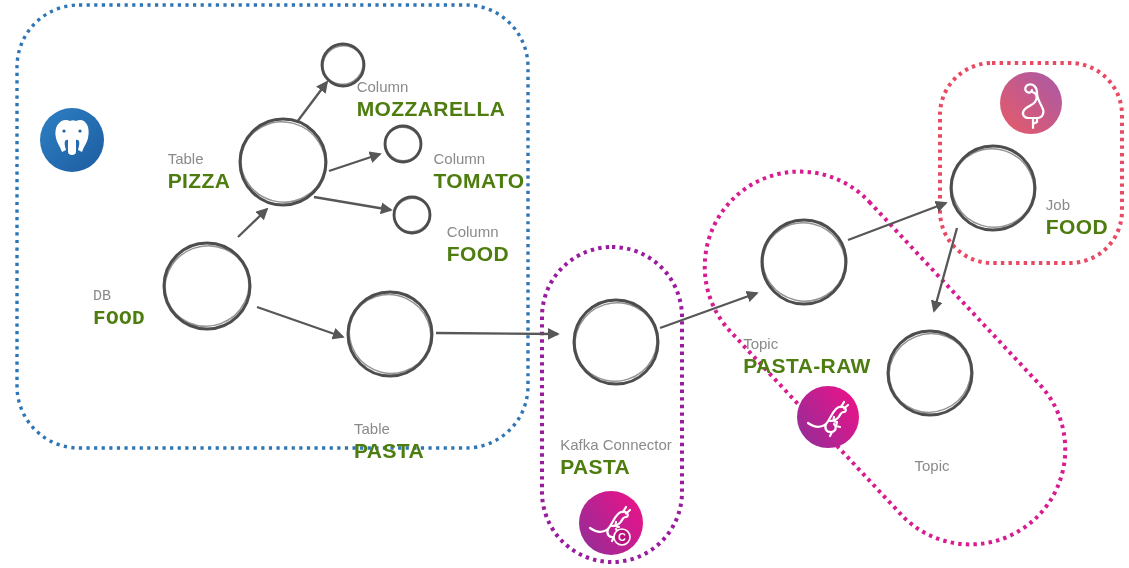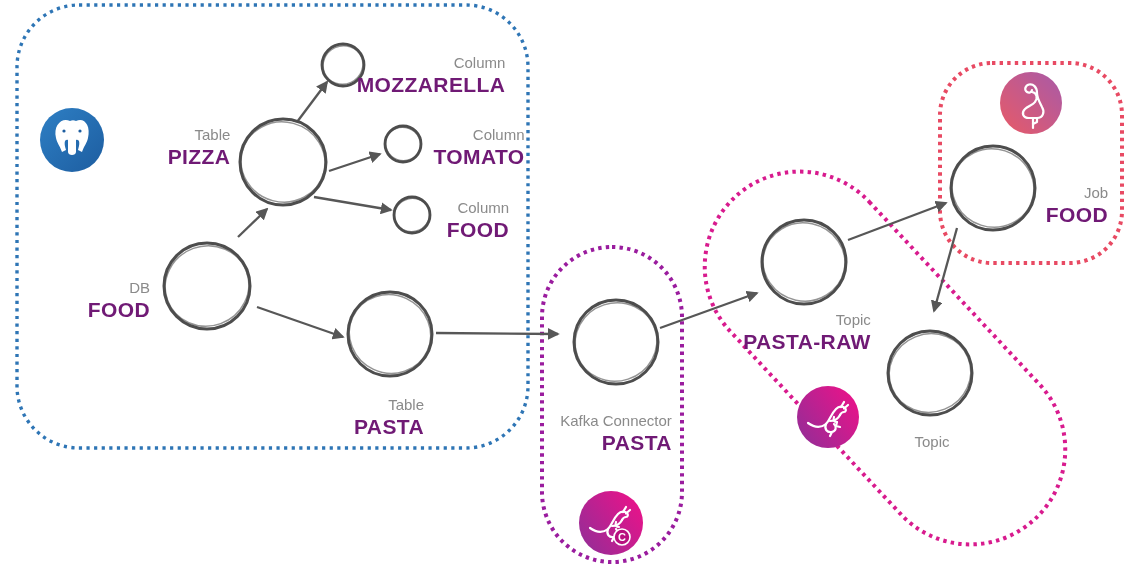--- a/index.html
+++ b/index.html
@@ -2,23 +2,23 @@
 <html><head>
 <meta charset="utf-8">
 <style>
   html,body { margin:0; padding:0; background:#ffffff; }
   .stage {
     position:relative; width:1129px; height:568px; overflow:hidden;
     background:#ffffff;
     font-family:"Liberation Sans","DejaVu Sans",sans-serif;
   }
   svg.layer { position:absolute; left:0; top:0; }
-  .node-label { position:absolute; transform:translateX(-50%); text-align:right; white-space:nowrap; }
+  .node-label { position:absolute; transform:translateX(-50%); text-align:left; white-space:nowrap;margin-top:24px; }
   .node-label .type { font-size:15px; line-height:20px; color:#8a8a8a; }
-  .node-label .name { font-size:21px; line-height:24px; font-weight:bold; color:#701a75; letter-spacing:0.4px; }
+  .node-label .name { font-size:21px; line-height:24px; font-weight:bold; color:#4d7c0f; letter-spacing:0.4px; }
   .badge-icon { position:absolute; }
 </style>
 </head>
 <body>
 
 <div class="stage">
 
   <svg class="layer" width="1129" height="568" viewBox="0 0 1129 568">
     <defs>
       <marker id="arrowhead" viewBox="0 0 10 10" refX="8.5" refY="5" markerWidth="5.2" markerHeight="5.2" orient="auto-start-reverse">
@@ -171,37 +171,37 @@
     <div class="name">MOZZARELLA</div>
   </div>
   <div class="node-label" style="left:479px; top:125px;">
     <div class="type">Column</div>
     <div class="name">TOMATO</div>
   </div>
   <div class="node-label" style="left:478px; top:198px;">
     <div class="type">Column</div>
     <div class="name">FOOD</div>
   </div>
-  <div class="node-label" style="left:119px; top:278px;">
+  <div class="node-label" style="left:119px; top:263px;font-family:Liberation Mono, monospace;">
     <div class="type">DB</div>
     <div class="name">FOOD</div>
   </div>
   <div class="node-label" style="left:389px; top:395px;">
     <div class="type">Table</div>
     <div class="name">PASTA</div>
   </div>
   <div class="node-label" style="left:616px; top:411px;">
     <div class="type">Kafka Connector</div>
     <div class="name">PASTA</div>
   </div>
   <div class="node-label" style="left:807px; top:310px;">
     <div class="type">Topic</div>
     <div class="name">PASTA-RAW</div>
   </div>
   <div class="node-label" style="left:932px; top:432px;">
     <div class="type">Topic</div>
   </div>
-  <div class="node-label" style="left:1077px; top:183px;">
+  <div class="node-label" style="left:1077px; top:171px;">
     <div class="type">Job</div>
     <div class="name">FOOD</div>
   </div>
 
 </div>
 
 </body></html>

